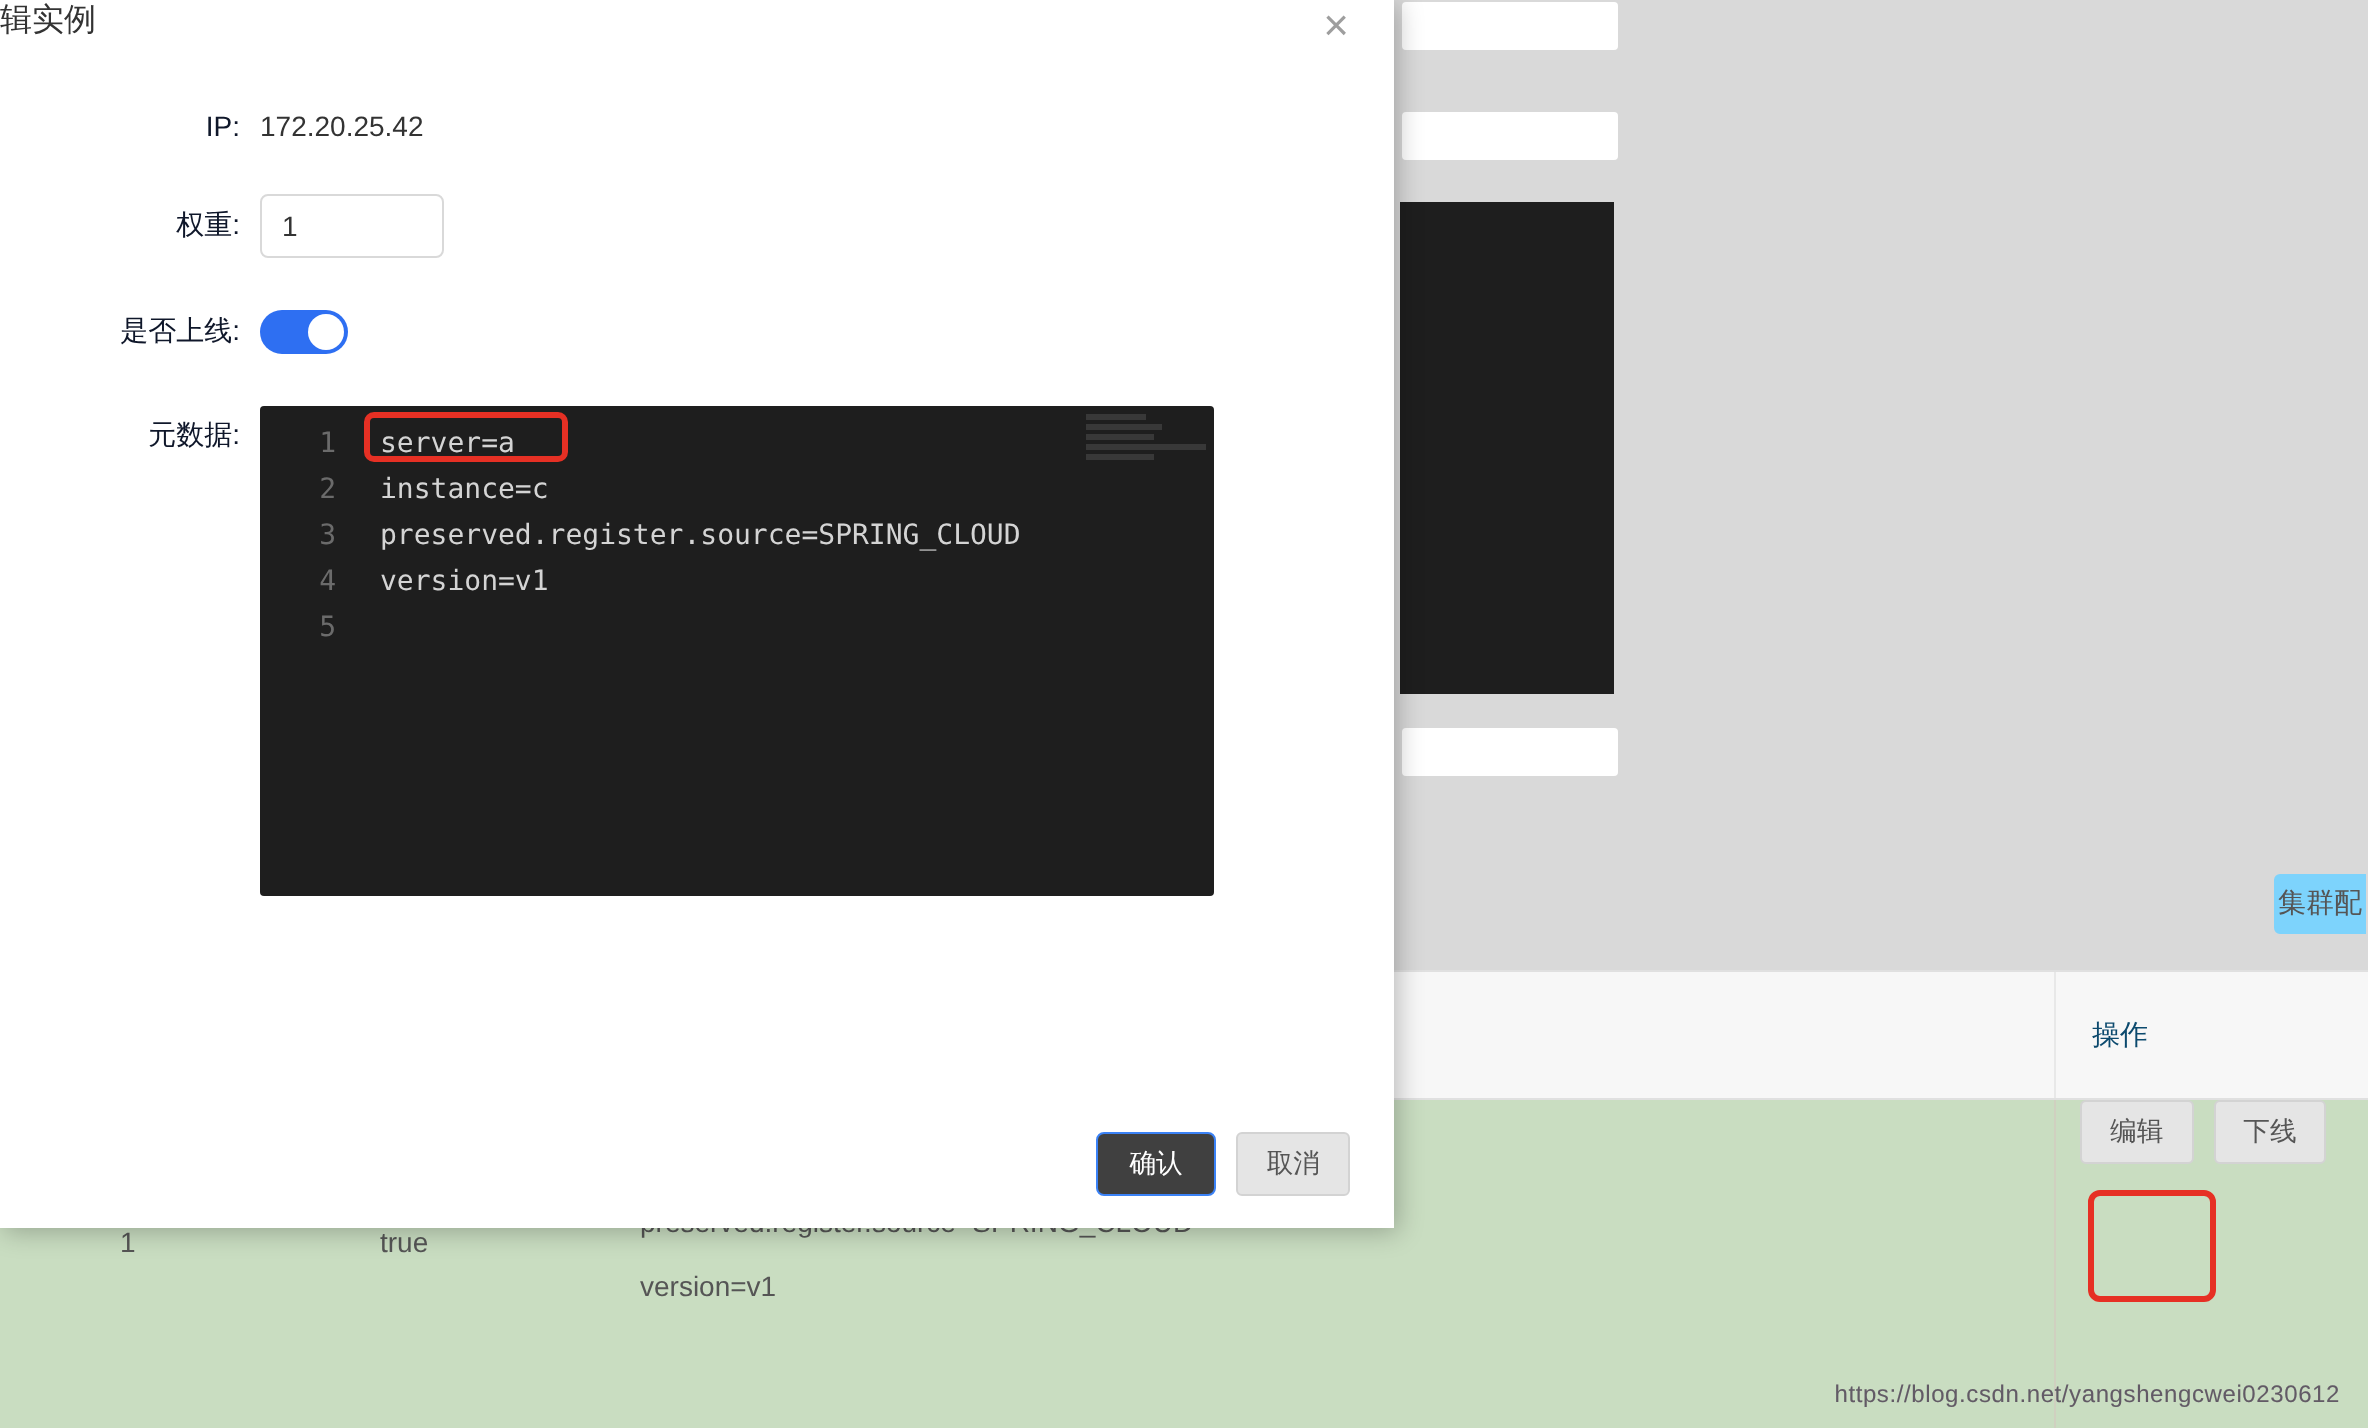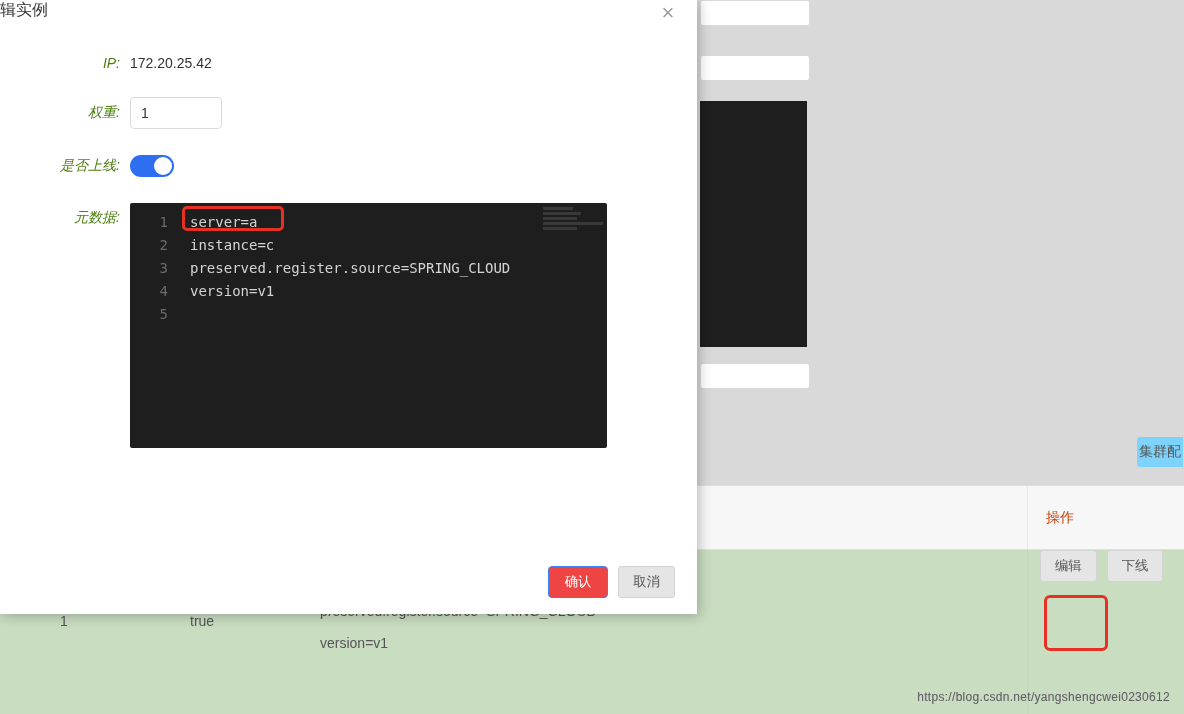--- a/index.html
+++ b/index.html
@@ -10,53 +10,53 @@
 .bg-upper { position: absolute; left: 0; right: 0; top: 0; height: 425px; background: #d9d9d9; }
 .bg-dark { position: absolute; left: 700px; top: 101px; width: 107px; height: 246px; background: #1e1e1e; }
 .bg-input1 { position: absolute; left: 700px; top: 0; width: 110px; height: 26px; background: #fff; border: 1px solid #d9d9d9; border-radius: 3px; }
 .bg-input2 { position: absolute; left: 700px; top: 55px; width: 110px; height: 26px; background: #fff; border: 1px solid #d9d9d9; border-radius: 3px; }
 .bg-input3 { position: absolute; left: 700px; top: 363px; width: 110px; height: 26px; background: #fff; border: 1px solid #d9d9d9; border-radius: 3px; }
 .bg-cluster-btn { position: absolute; right: 0; top: 436px; width: 48px; height: 32px; background: #7dd3fc; border: 1px solid #d9d9d9; border-radius: 4px 0 0 4px; display:flex; align-items:center; justify-content:center; color:#555; }
 
 
 .tbl { position: absolute; left: 0; right: 0; top: 485px; bottom: 0; }
 .tbl-head { height: 65px; background:#f7f7f7; border-top:1px solid #e0e0e0; border-bottom:1px solid #e0e0e0; position:relative; }
-.col-ops { position:absolute; right:0; top:0; width:157px; height:100%; display:flex; align-items:center; padding-left:18px; background:#f7f7f7; border-left:1px solid #e8e8e8; color:#c2410c; }
+.col-ops { position:absolute; right:0; top:0; width:157px; height:100%; display:flex; align-items:center; padding-left:18px; background:#f7f7f7; border-left:1px solid #e8e8e8; color:#0c4a6e; }
 .tbl-row { position:absolute; left:0; right:0; top:65px; bottom:0; background:#c9ddc1; }
 .cell-weight { position:absolute; left:60px; top:63px; color:#555; }
 .cell-true { position:absolute; left:190px; top:63px; color:#555; }
 .cell-meta { position:absolute; left:320px; top:13px; color:#555; line-height:32px; }
 .cell-ops { position:absolute; right:0; top:0; width:157px; height:100%; display:flex; align-items:flex-start; gap:10px; background:#c9ddc1; padding-left:12px; border-left:1px solid #d0d0c0; }
 .btn { display:inline-flex; align-items:center; justify-content:center; height:32px; padding:0 14px; background:#e5e5e5; border:1px solid #d3d3d3; border-radius:3px; color:#555; cursor:pointer; }
 .hl-red { position:absolute; border:3px solid #e63024; border-radius:6px; pointer-events:none; }
 .hl-edit { right:76px; top:45px; width:64px; height:56px; }
 
 
 .modal { position:absolute; left:0; top:0; width:697px; height:614px; background:#fff; box-shadow: 2px 2px 12px rgba(0,0,0,0.25); }
 .modal-title { position:absolute; left:0; top:0; font-size:16px; color:#333; padding:0 0 0 0; }
 .modal-close { position:absolute; right:18px; top:2px; width:22px; height:22px; cursor:pointer; color:#9e9e9e; font-size:22px; display:flex; align-items:center; justify-content:center; }
 .form { position:absolute; left:0; top:55px; right:20px; }
 .form-row { display:flex; align-items:center; margin-bottom:26px; }
-.form-label { width:130px; text-align:right; color:#4d7c0f; font-size:14px; padding-right:10px;font-style:italic; }
+.form-label { width:130px; text-align:right; color:#0f172a; font-size:14px; padding-right:10px; }
 .form-row.top .form-label { align-self:flex-start; padding-top:6px; }
 .form-value { color:#333; }
 .form-input { width:92px; height:32px; border:1px solid #d9d9d9; border-radius:4px; padding:0 10px; font-size:14px; color:#333; }
 .switch { width:44px; height:22px; border-radius:11px; background:#2e6ff2; position:relative; cursor:pointer; }
 .switch-knob { position:absolute; right:2px; top:2px; width:18px; height:18px; border-radius:50%; background:#fff; }
 .editor { width:477px; height:245px; background:#1e1e1e; border-radius:2px; position:relative; font-family:Consolas,Menlo,monospace; font-size:14px; line-height:23px; overflow:hidden; }
 .editor-gutter { position:absolute; left:0; top:8px; width:48px; text-align:right; color:#6b6b6b; }
 .editor-gutter div { padding-right:10px; }
 .editor-lines { position:absolute; left:60px; top:8px; color:#d4d4d4; }
 .editor-lines div { white-space:pre; }
 .editor-lines .hl { color:#d4d4d4; }
 .hl-server { position:absolute; left:52px; top:3px; width:102px; height:25px; border:3px solid #e63024; border-radius:5px; }
 .editor-mini { position:absolute; right:4px; top:4px; width:60px; height:30px; opacity:0.25; }
 .editor-mini .m { height:3px; margin-bottom:2px; background:#888; }
 .modal-footer { position:absolute; right:22px; bottom:16px; display:flex; gap:10px; }
-.btn-primary { display:inline-flex; align-items:center; justify-content:center; height:32px; padding:0 16px; background:#ef4444; color:#fff; border:1px solid #3b82f6; border-radius:4px; cursor:pointer; }
+.btn-primary { display:inline-flex; align-items:center; justify-content:center; height:32px; padding:0 16px; background:#404040; color:#fff; border:1px solid #3b82f6; border-radius:4px; cursor:pointer; }
 
 .watermark { position:absolute; right:14px; bottom:10px; color:rgba(255,255,255,0.7); font-size:12px; mix-blend-mode:difference; letter-spacing:0.3px; }
 </style>
 </head>
 <body>
 
 <div class="bg">
   <div class="bg-upper"></div>
   <div class="bg-input1"></div>
   <div class="bg-input2"></div>

